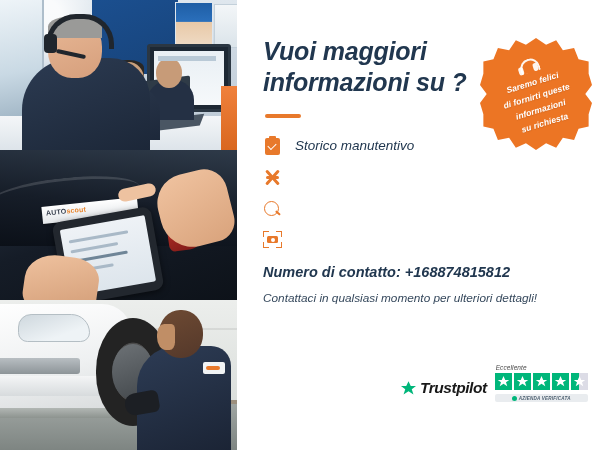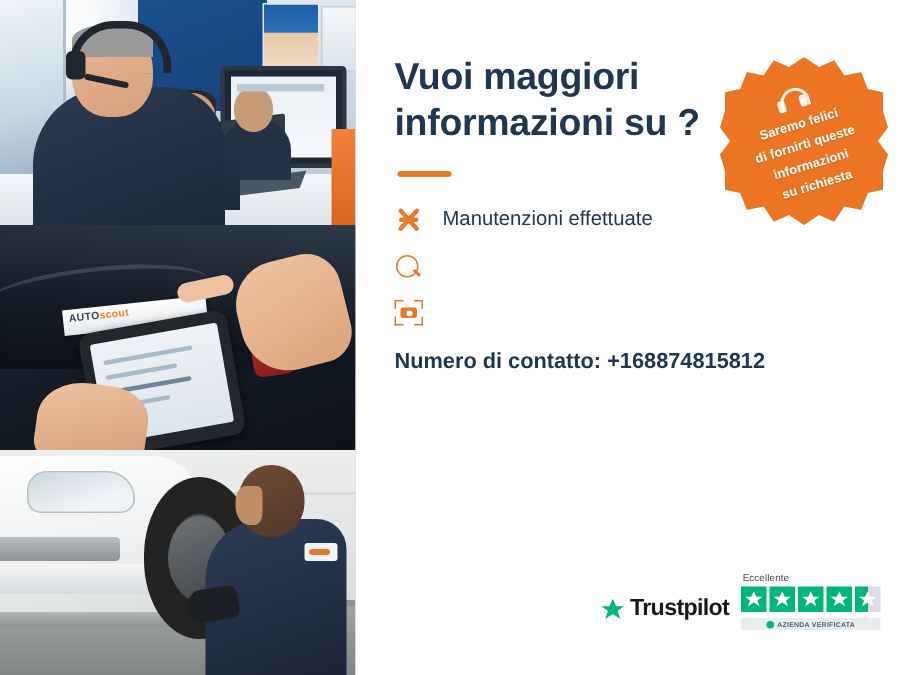--- a/index.html
+++ b/index.html
@@ -303,20 +303,21 @@
   }
 
   
   .content {
     position: relative;
     flex: 1 1 auto;
     height: 450px;
     background: #ffffff;
     padding: 36px 22px 0 26px;
     box-sizing: border-box;
+    font-style: italic;
   }
 
   .headline {
     margin: 0;
     font-size: 25px;
     line-height: 1.24;
     font-weight: 700;
     color: #21374f;
     letter-spacing: -.2px;
     max-width: 210px;
@@ -484,21 +485,21 @@
     margin: 9px 0 0 0;
     font-size: 11.8px;
     line-height: 1.62;
     color: #35485c;
   }
 
   
   .trustpilot {
     position: absolute;
     left: 163px;
-    bottom: 30px;
+    bottom: 48px;
     display: flex;
     align-items: flex-end;
     gap: 8px;
   }
   .tp-logo {
     display: flex;
     align-items: center;
     gap: 3px;
     padding-bottom: 5px;
   }
@@ -630,28 +631,35 @@
         </div>
         <div class="btxt">Saremo felici</div>
         <div class="btxt">di fornirti queste</div>
         <div class="btxt">informazioni</div>
         <div class="btxt">su richiesta</div>
       </div>
     </div>
 
     <ul class="features">
 
+      <li class="feature">
+        <span class="ico ico-clipboard">
+          <span class="tab"></span>
+            <span class="box"></span>
+            <span class="chk"></span>
+        </span>
+        <span class="lbl">Storico manutentivo</span>
+      </li>
 
       <li class="feature">
         <span class="ico ico-tools">
           <span class="b b1"></span>
             <span class="b b2"></span>
             <span class="b b3"></span>
         </span>
-        <span class="lbl">Manutenzioni effettuate</span>
       </li>
 
       <li class="feature">
         <span class="ico ico-search">
           <span class="circ"></span>
             <span class="handle"></span>
         </span>
       </li>
 
       <li class="feature">
@@ -666,21 +674,21 @@
 
 
     </ul>
 
     <p class="phone-line">
       <span>Numero di contatto:</span>
       <span>+168874815812</span>
     </p>
 
     <p class="body-copy">
-      <br>
+      <span>Contattaci in qualsiasi momento per ulteriori dettagli!</span><br>
     </p>
 
     <div class="trustpilot">
 
       <div class="tp-logo">
         <svg class="tp-star-logo" viewBox="0 0 24 24">
           <polygon points="12,1.6 15.2,8.6 22.6,8.6 16.6,13.1 19,20.4 12,15.9 5,20.4 7.4,13.1 1.4,8.6 8.8,8.6" fill="#00b67a"></polygon>
         </svg>
         <span class="tp-word">Trustpilot</span>
       </div>

